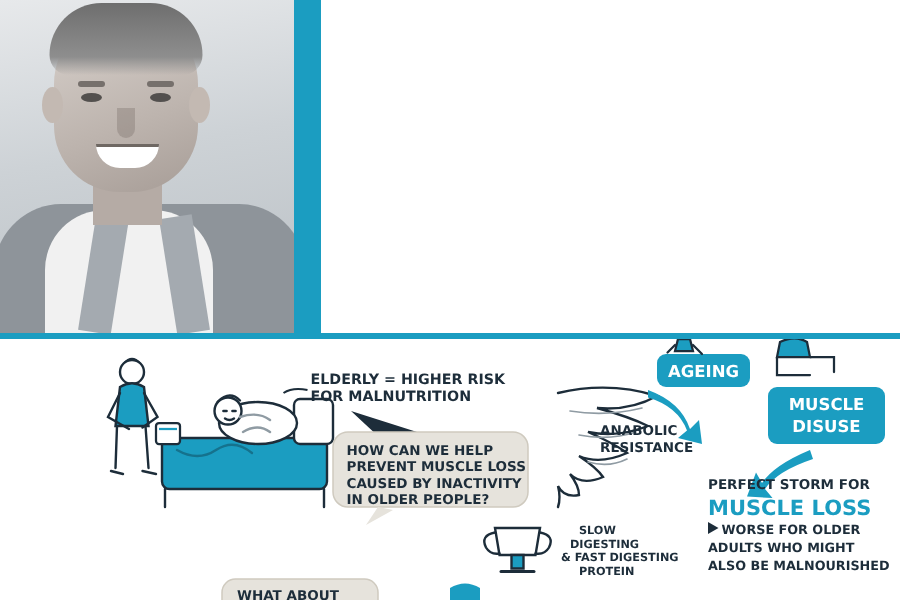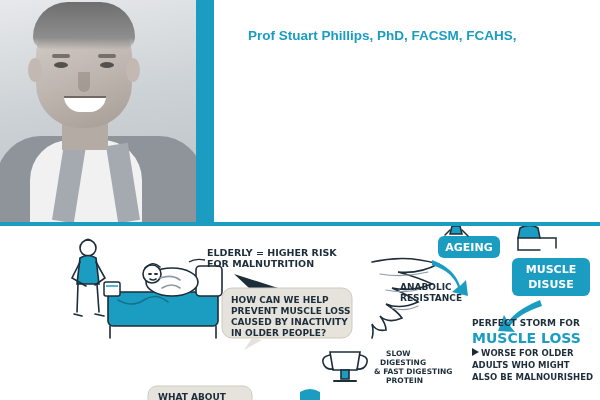--- a/index.html
+++ b/index.html
@@ -207,21 +207,20 @@
     <div class="p-brow-r"></div>
     <div class="p-eye-l"></div>
     <div class="p-eye-r"></div>
     <div class="p-nose"></div>
     <div class="p-mouth"></div>
   </div>
 
   <div class="teal-bar"></div>
 
   <div class="title-block">
-    <div class="speaker-name">Prof Stuart Phillips, PhD, FACSM, FCAHS,</div>
   </div>
 </div>
 
 <div class="teal-bar-lower"></div>
 
 <div class="illus">
   <svg width="600" height="174" viewBox="0 0 600 174" xmlns="http://www.w3.org/2000/svg">
 
     <g stroke="#1d2d3a" stroke-width="1.6" fill="none" stroke-linecap="round">
       <circle cx="88" cy="22" r="8" fill="#ffffff"></circle>

